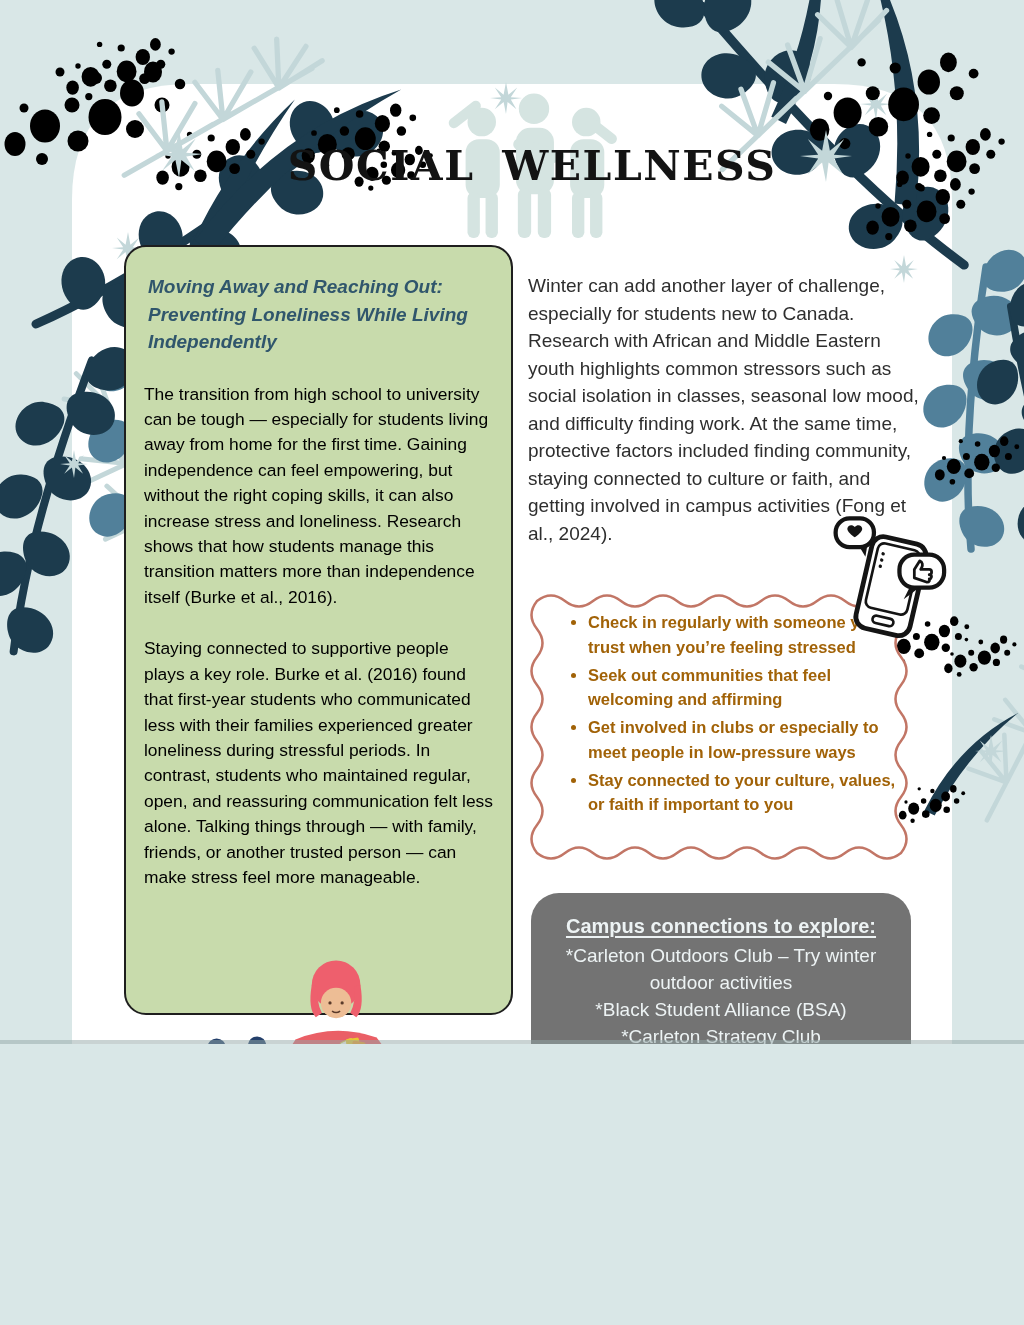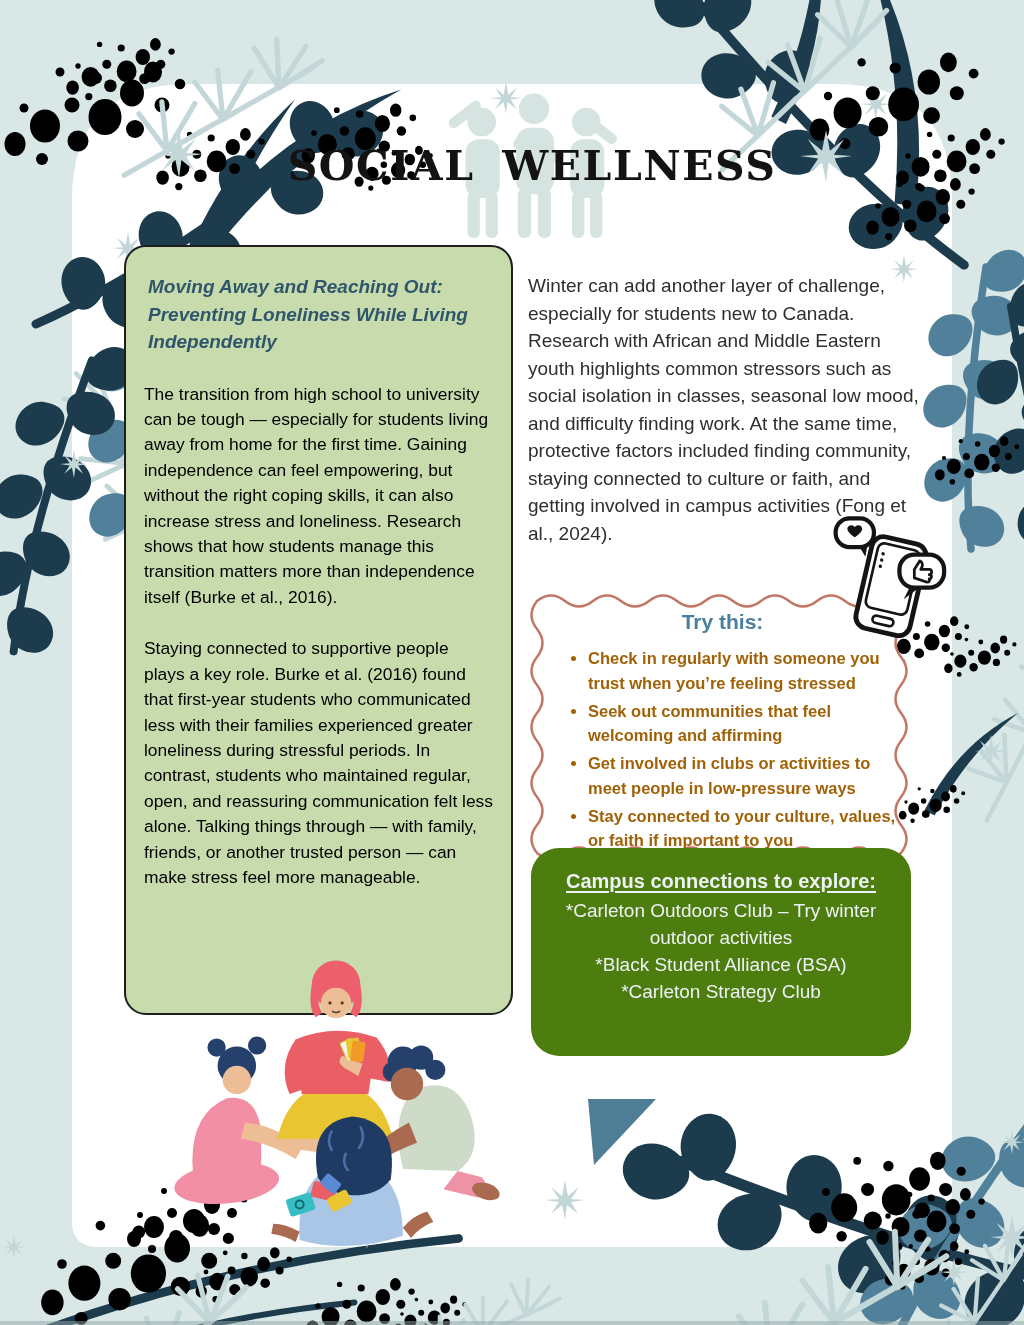--- a/index.html
+++ b/index.html
@@ -1,16 +1,16 @@
 <!DOCTYPE html>
 <html><head>
 <meta charset="utf-8">
 <style>
   html,body{margin:0;padding:0;background:#d9e7e7;}
-  .page{position:relative;width:1024px;height:1325px;overflow:hidden;background:#d9e7e7;
+  .page{position:relative;width:1024px;height:1044px;overflow:hidden;background:#d9e7e7;
         font-family:"Liberation Sans",sans-serif;color:#2d2d2d;}
   .decor{position:absolute;inset:0;z-index:1;pointer-events:none;}
   .layer{position:absolute;z-index:2;}
   
   .title-wrap{left:212px;top:142px;width:640px;text-align:center;}
   .title{font-family:"DejaVu Serif","Liberation Serif",serif;font-weight:bold;font-size:41px;
          letter-spacing:1.5px;word-spacing:12px;color:#131313;margin:0;}
   .silhouette{position:absolute;left:428px;top:86px;z-index:1;}
   
   .green-card{left:124px;top:245px;width:389px;height:770px;background:#c8dbac;
@@ -23,21 +23,21 @@
   .right-intro{left:528px;top:253px;width:398px;font-size:19px;line-height:1.45;color:#2e2e2e;}
   
   .try-box{left:520px;top:584px;width:405px;height:286px;}
   .try-border{position:absolute;inset:0;}
   .try-content{position:absolute;inset:0;padding:26px 26px 0 26px;box-sizing:border-box;}
   .try-content h3{margin:0 0 12px 0;text-align:center;font-size:21px;color:#4a7fa0;font-weight:bold;}
   .try-content ul{margin:0;padding-left:42px;}
   .try-content li{font-size:16.5px;font-weight:bold;line-height:1.5;color:#a16207;margin-bottom:3px;}
   .phone-doodle{position:absolute;left:832px;top:512px;z-index:4;}
   
-  .bubble{left:531px;top:848px;width:380px;min-height:208px;background:#4d7c0f;border-radius:28px;
+  .bubble{left:531px;top:893px;width:380px;min-height:208px;background:#737373;border-radius:28px;
           box-sizing:border-box;padding:22px 14px 16px 14px;text-align:center;color:#edf3f4;z-index:2;}
   .bubble h3{margin:0 0 4px 0;font-size:20px;font-weight:bold;text-decoration:underline;
              text-underline-offset:3px;}
   .bubble .club{font-size:19px;line-height:1.43;}
   .bubble-tail{position:absolute;left:586px;top:1099px;z-index:2;}
   
   .illustration{position:absolute;left:146px;top:924px;z-index:3;}
   .bottom-edge{position:absolute;left:0;right:0;bottom:0;height:4px;background:#93a8a8;opacity:.5;z-index:5;}
 </style>
 </head>
@@ -218,25 +218,24 @@
   <p class="layer right-intro">Winter can add another layer of challenge, especially for students new to Canada. Research with African and Middle Eastern youth highlights common stressors such as social isolation in classes, seasonal low mood, and difficulty finding work. At the same time, protective factors included finding community, staying connected to culture or faith, and getting involved in campus activities (Fong et al., 2024).</p>
 
   <div class="layer try-box">
     <svg class="try-border" width="405" height="286" viewBox="0 0 405 286">
       <path fill="#ffffff" stroke="#c27666" stroke-width="2.5" d="M17 17 q14 -11 28 0 t28 0 t28 0 t28 0 t28 0 t28 0 t28 0 t28 0 t28 0 t28 0 t28 0 t28 0 t28 0
            q11 14 0 28 t0 28 t0 28 t0 28 t0 28 t0 28 t0 28 t0 28 t0 28
            q-14 11 -28 0 t-28 0 t-28 0 t-28 0 t-28 0 t-28 0 t-28 0 t-28 0 t-28 0 t-28 0 t-28 0 t-28 0 t-28 0
            q-11 -14 0 -28 t0 -28 t0 -28 t0 -28 t0 -28 t0 -28 t0 -28 t0 -28 t0 -28 Z"></path>
     </svg>
     <div class="try-content">
-      <h3>Try this:</h3>
       <ul>
         <li>Check in regularly with someone you trust when you’re feeling stressed</li>
         <li>Seek out communities that feel welcoming and affirming</li>
-        <li>Get involved in clubs or activities to meet people in low-pressure ways</li>
+        <li>Get involved in clubs or especially to meet people in low-pressure ways</li>
         <li>Stay connected to your culture, values, or faith if important to you</li>
       </ul>
     </div>
   </div>
 
   <svg class="phone-doodle" width="120" height="134" viewBox="0 0 110 126">
     <g transform="rotate(13 55 70)">
       <rect x="28" y="26" width="52" height="88" rx="11" fill="#ffffff" stroke="#141414" stroke-width="4.5"></rect>
       <rect x="34" y="32" width="40" height="62" rx="6" fill="none" stroke="#141414" stroke-width="2.5"></rect>
       <rect x="44" y="100" width="20" height="7" rx="3.5" fill="none" stroke="#141414" stroke-width="2.5"></rect>

